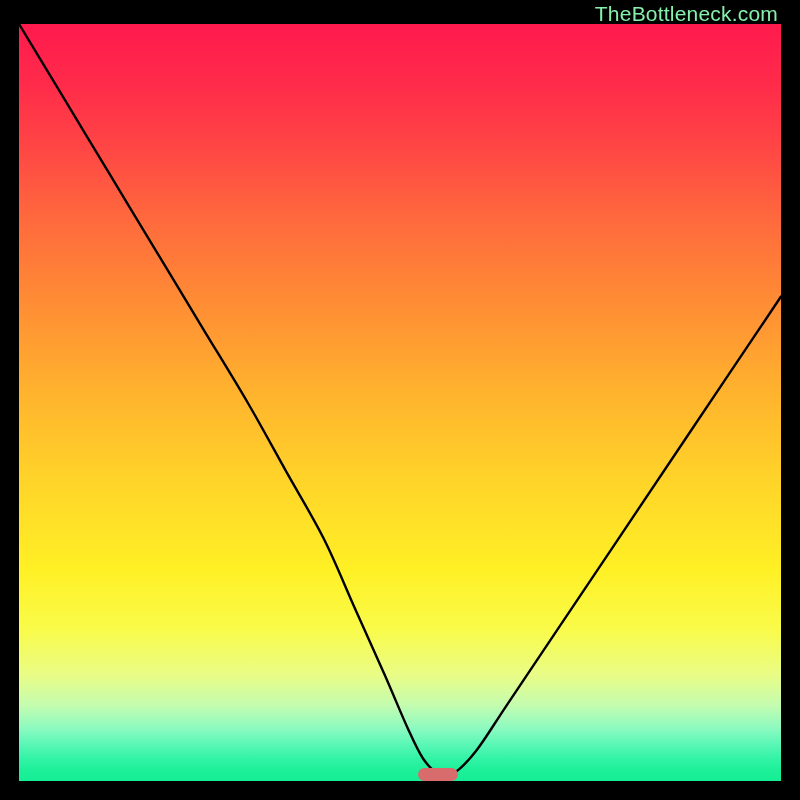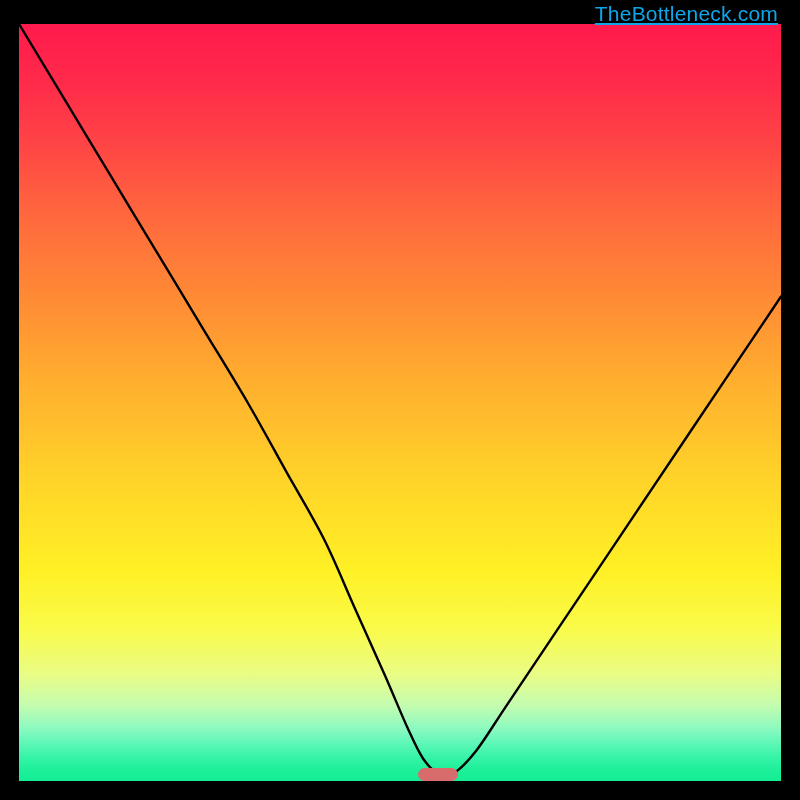--- a/index.html
+++ b/index.html
@@ -57,25 +57,24 @@
     width: 40px;
     height: 13px;
     border-radius: 7px;
     background: #d86b6c;
     
   }
   .watermark {
     position: absolute;
     top: 2px;
     right: 22px;
-    color: #0ea5e9;
+    color: #86efac;
     font-size: 21px;
     letter-spacing: 0.2px;
     user-select: none;
-    text-decoration: underline;
   }
 </style>
 </head>
 <body>
 
 <div class="stage">
 
   <div class="plot">
     <svg class="curve-svg" viewBox="0 0 762 757" preserveAspectRatio="none">
       <path id="curve-path" d="M 0.00 0.00 C 7.62 12.62, 30.48 50.47, 45.72 75.70 C 60.96 100.93, 76.20 126.17, 91.44 151.40 C 106.68 176.63, 121.92 201.87, 137.16 227.10 C 152.40 252.33, 167.64 277.57, 182.88 302.80 C 198.12 328.03, 214.63 354.53, 228.60 378.50 C 242.57 402.47, 254.00 423.92, 266.70 446.63 C 279.40 469.34, 293.37 492.05, 304.80 514.76 C 316.23 537.47, 325.12 560.18, 335.28 582.89 C 345.44 605.60, 356.87 630.83, 365.76 651.02 C 374.65 671.21, 382.27 690.13, 388.62 704.01 C 394.97 717.89, 398.78 726.72, 403.86 734.29 C 408.94 741.86, 414.02 746.91, 419.10 749.43 C 424.18 751.95, 427.99 753.21, 434.34 749.43 C 440.69 745.64, 448.31 738.08, 457.20 726.72 C 466.09 715.37, 474.98 700.22, 487.68 681.30 C 500.38 662.38, 515.62 639.66, 533.40 613.17 C 551.18 586.67, 571.50 556.39, 594.36 522.33 C 617.22 488.27, 642.62 450.41, 670.56 408.78 C 698.50 367.14, 746.76 295.23, 762.00 272.52" fill="none" stroke="#000" stroke-width="2.4" stroke-linejoin="round" stroke-linecap="round"></path>

